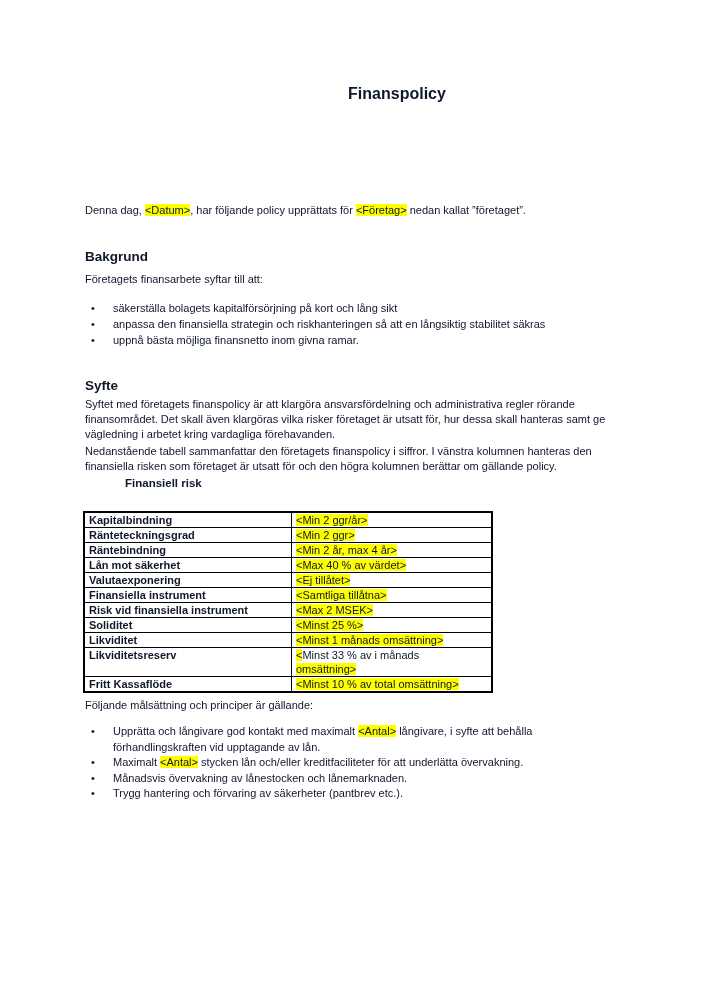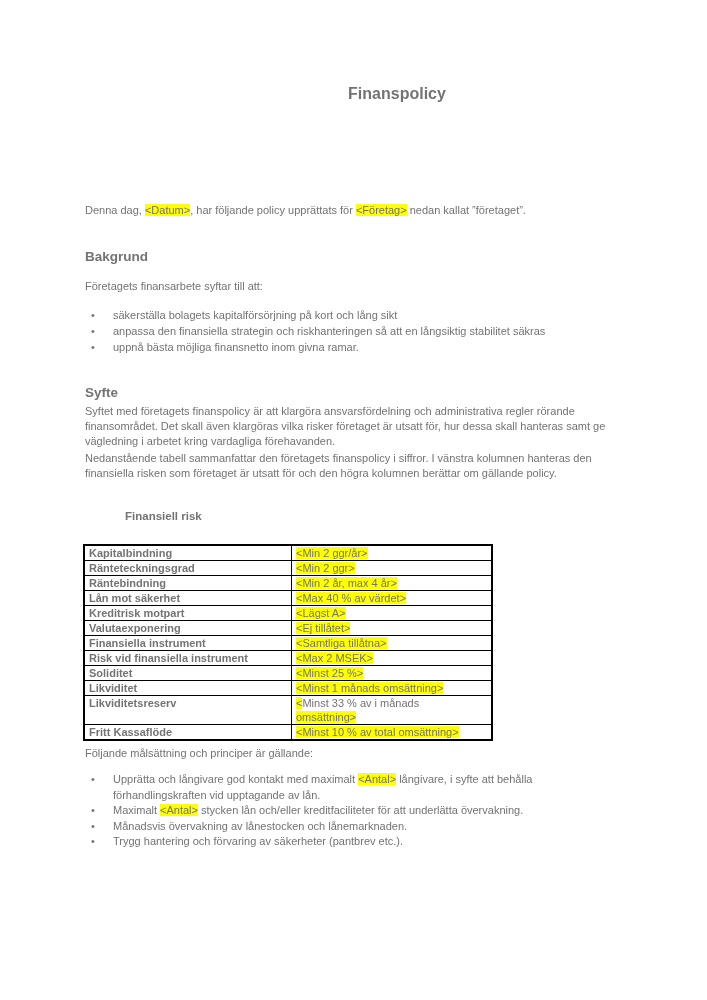--- a/index.html
+++ b/index.html
@@ -1,21 +1,21 @@
 <!DOCTYPE html>
 <html><head>
 <meta charset="utf-8">
 <style>
   html, body { margin: 0; padding: 0; background: #ffffff; }
   .page {
     position: relative;
     width: 707px;
     height: 888px;
     background: #ffffff;
-    color: #737373;
+    color: #0f172a;
     font-family: "Liberation Sans", "DejaVu Sans", sans-serif;
     overflow: hidden;
   }
   .content {
     position: absolute;
     left: 85px;
     top: 0;
     width: 540px;
   }
   .doc-title {
@@ -33,21 +33,21 @@
     margin: 0;
   }
   .intro { margin-top: 99px; }
   .section-heading {
     font-size: 13.5px;
     line-height: 18px;
     font-weight: bold;
     margin: 0;
   }
   .h-bakgrund   { margin-top: 30px; }
-  .lead-bakgrund{ margin-top: 13px; }
+  .lead-bakgrund{ margin-top: 6px; }
   .bullets {
     list-style: none;
     margin: 13px 0 0 0;
     padding: 0 0 0 28px;
     font-size: 11px;
     line-height: 16px;
   }
   .bullets li { position: relative; }
   .bullets li::before {
     content: "\2022";
@@ -58,21 +58,21 @@
   .h-syfte      { margin-top: 29px; }
   .p-syfte      { margin-top: 2px; }
   .h-riktlinjer { margin-top: 23px; }
   .p-riktlinjer { margin-top: 2px; }
   .sub-heading {
     font-size: 11.5px;
     line-height: 15px;
     font-weight: bold;
     margin: 0;
   }
-  .h-table { margin-top: 28px; padding-left: 40px; }
+  .h-table { margin-top: 2px; padding-left: 40px; }
   table.risk-table {
     border-collapse: collapse;
     margin: 2px 0 0 -2px;
     width: 404px;
     table-layout: fixed;
   }
   table.risk-table { border: 2px solid #000; margin-top: 20px; }
   table.risk-table td {
     border: 1px solid #000;
     font-size: 11px;
@@ -132,24 +132,20 @@
           </tr>
           <tr>
             <td class="risk">Räntebindning</td>
             <td class="policy"><span class="hl">&lt;Min 2 år, max 4 år&gt;</span></td>
           </tr>
           <tr>
             <td class="risk">Lån mot säkerhet</td>
             <td class="policy"><span class="hl">&lt;Max 40 % av värdet&gt;</span></td>
           </tr>
           <tr>
-            <td class="risk">Kreditrisk motpart</td>
-            <td class="policy"><span class="hl">&lt;Lägst A&gt;</span></td>
-          </tr>
-          <tr>
             <td class="risk">Valutaexponering</td>
             <td class="policy"><span class="hl">&lt;Ej tillåtet&gt;</span></td>
           </tr>
           <tr>
             <td class="risk">Finansiella instrument</td>
             <td class="policy"><span class="hl">&lt;Samtliga tillåtna&gt;</span></td>
           </tr>
           <tr>
             <td class="risk">Risk vid finansiella instrument</td>
             <td class="policy"><span class="hl">&lt;Max 2 MSEK&gt;</span></td>

